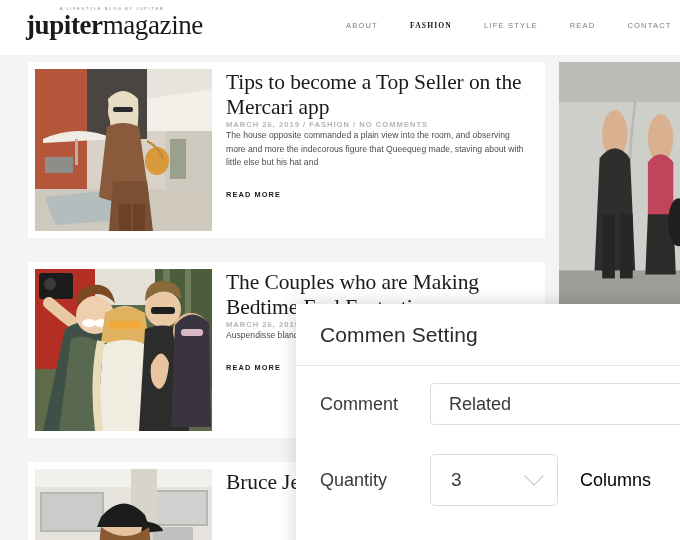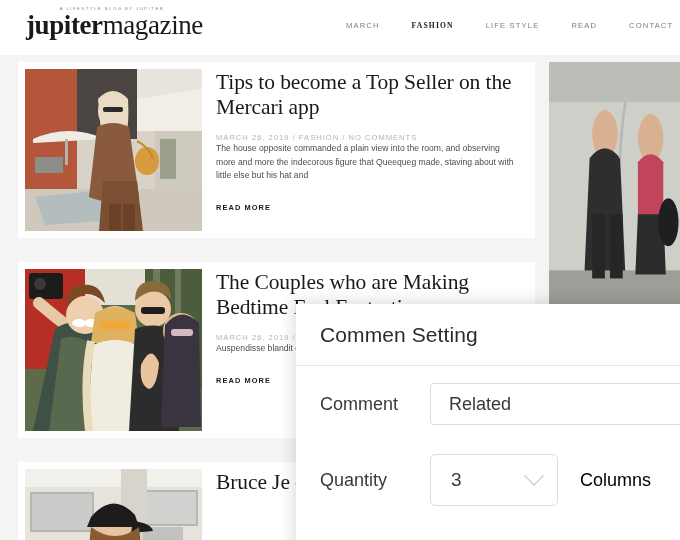--- a/index.html
+++ b/index.html
@@ -54,21 +54,21 @@
     letter-spacing: 1.15px;
     color: #7d7d7d;
     padding: 0 16px;
     white-space: nowrap;
     cursor: pointer;
   }
   .nav-item.active { color: #1a1a1a; font-weight: 700; font-family: Liberation Serif, serif; }
 
   
   .page-body {
-    position: absolute; top: 55px; left: 0;
+    position: absolute; top: 55px; left: 10px;
     width: 540px; height: 485px;
     background: #f4f4f4;
   }
 
   .content-col {
     position: absolute; left: 18px; top: 7px;
     width: 517px;
   }
 
   .post-card {
@@ -90,22 +90,21 @@
     font-size: 21.5px;
     line-height: 25px;
     color: #1a1a1a;
     font-weight: 400;
     letter-spacing: -0.1px;
   }
   .post-meta {
     font-size: 7.6px;
     letter-spacing: 1px;
     color: #b4b4b4;
-    font-weight: 400;
-    margin-top: 13px;
+    font-weight: 700;
   }
   .post-excerpt {
     font-size: 8.6px;
     line-height: 13.5px;
     color: #4d4d4d;
   }
   .read-more {
     font-size: 7.4px;
     letter-spacing: 1.1px;
     font-weight: 700;
@@ -251,21 +250,21 @@
 
   <div class="site-header">
     <div class="brand">
       <div class="brand-tagline">A LIFESTYLE BLOG BY JUPITER</div>
       <div class="brand-logo">
         <span class="b-bold">jupiter</span><span class="b-light">magazine</span>
       </div>
     </div>
 
     <nav class="main-nav">
-      <div class="nav-item">MARCH</div>
+      <div class="nav-item">ABOUT</div>
       <div class="nav-item active">FASHION</div>
       <div class="nav-item">LIFE STYLE</div>
       <div class="nav-item">READ</div>
       <div class="nav-item">CONTACT</div>
     </nav>
   </div>
 
   <div class="page-body">
 
     <div class="content-col">

